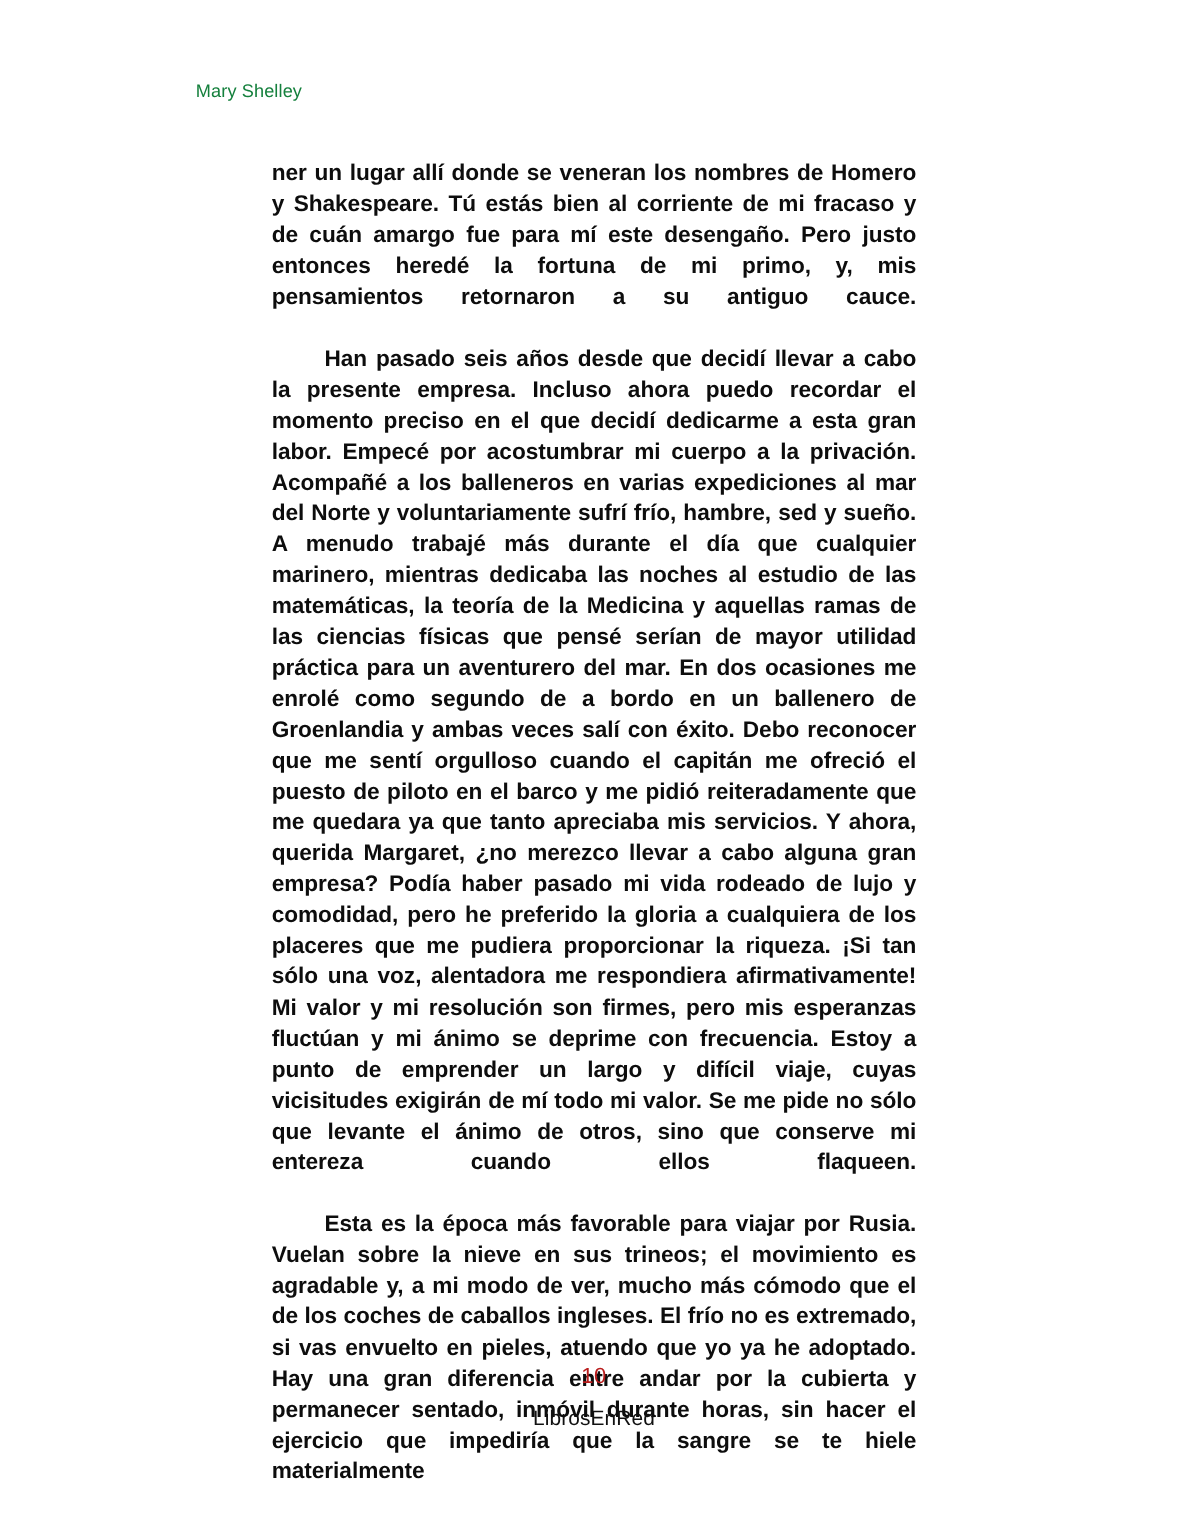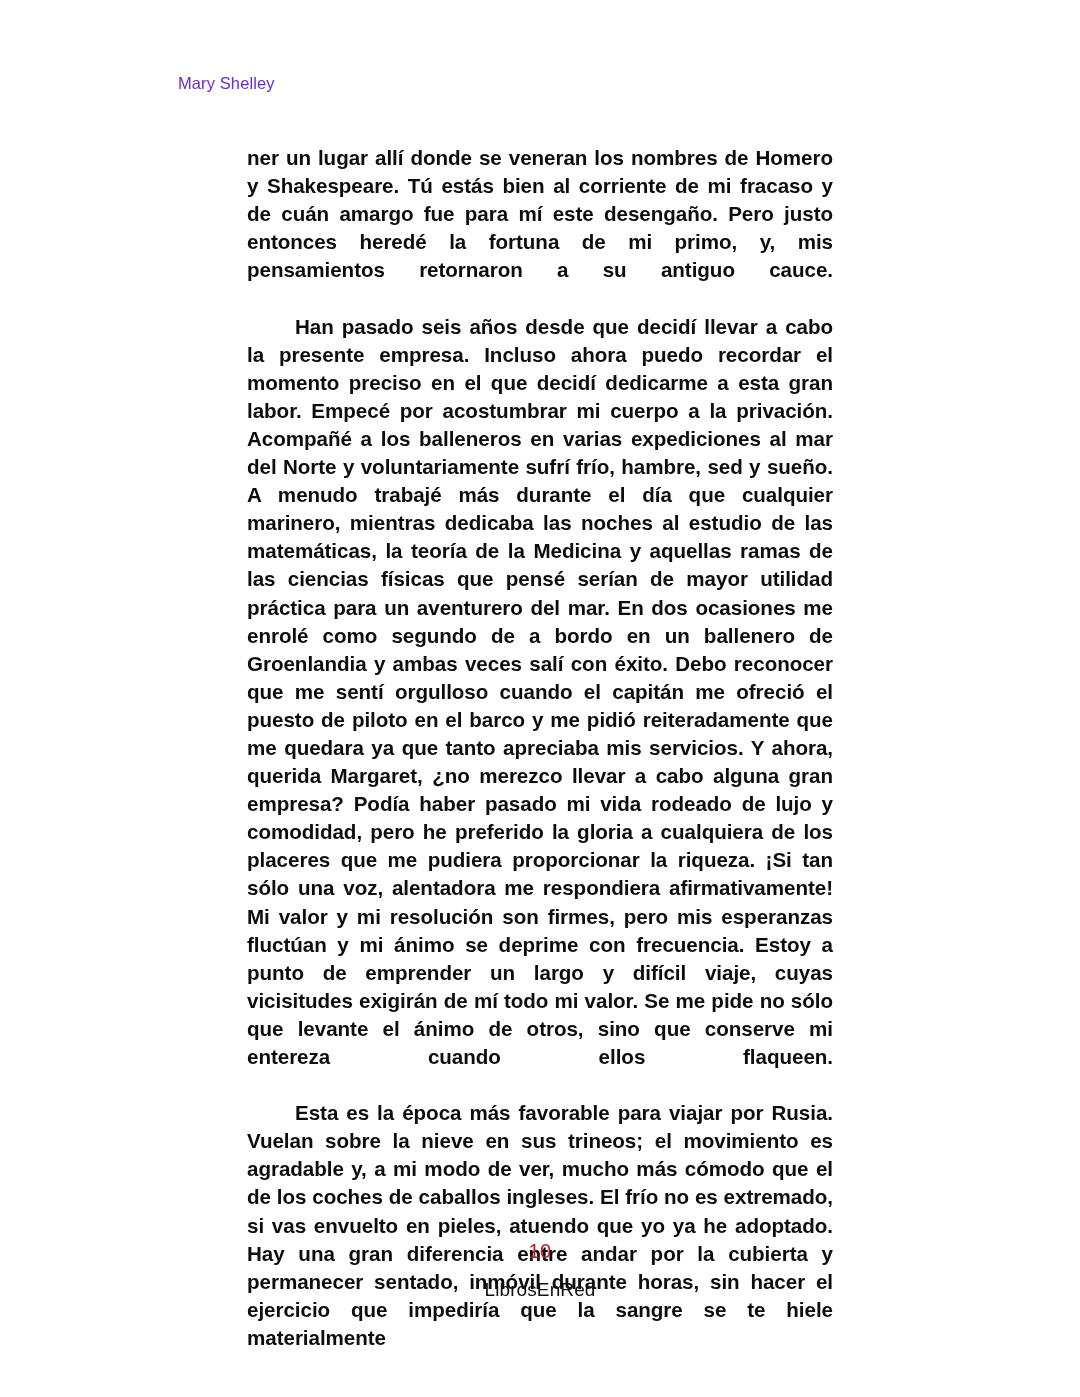--- a/index.html
+++ b/index.html
@@ -19,21 +19,21 @@
   }
 
   
   .running-head {
     position: absolute;
     left: 178px;
     top: 74px;
     font-size: 16.5px;
     line-height: 1.2;
     letter-spacing: 0.1px;
-    color: #6d28d9;
+    color: #15803d;
     white-space: nowrap;
   }
 
   
   .textblock {
     position: absolute;
     left: 247px;
     top: 144px;
     width: 586px;
     font-weight: bold;

